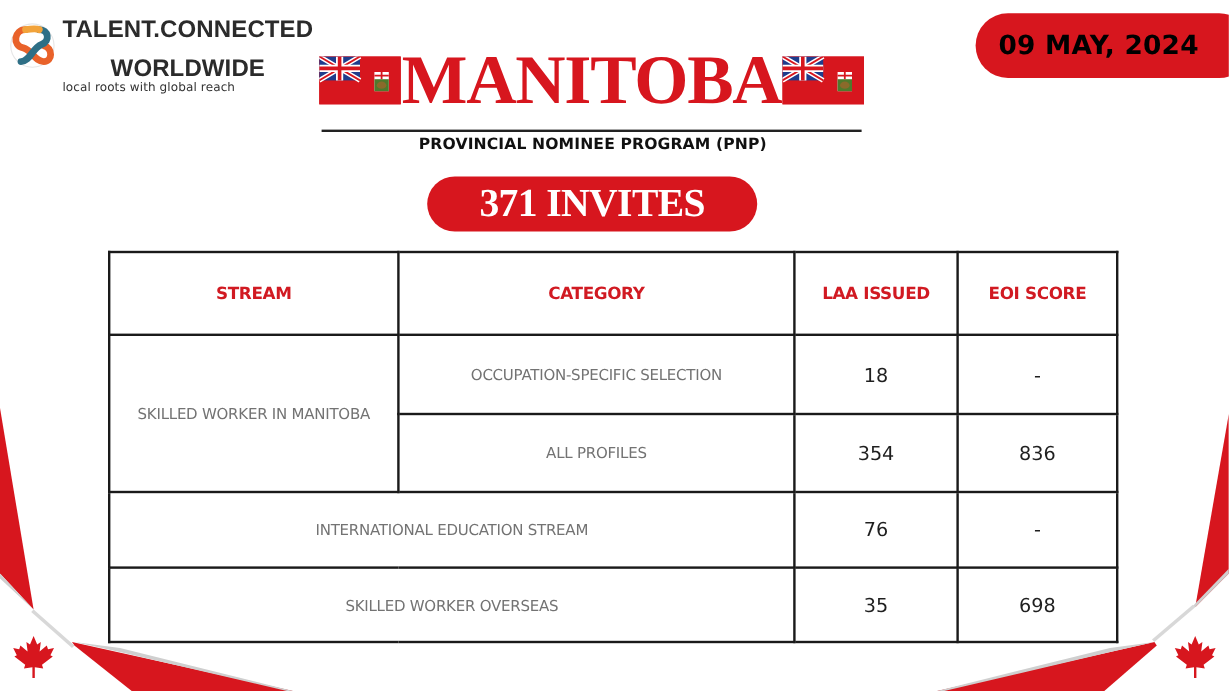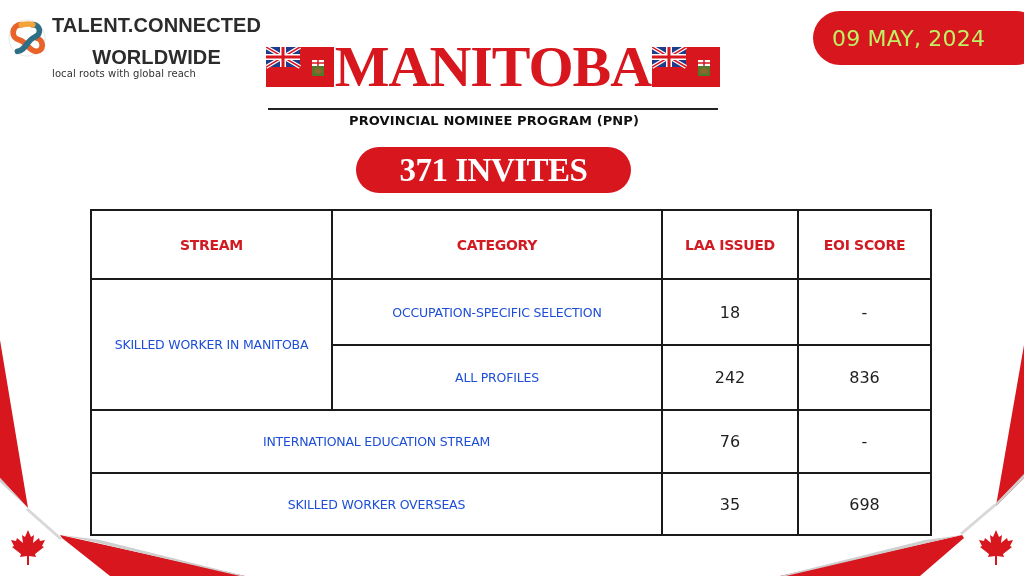--- a/index.html
+++ b/index.html
@@ -11,39 +11,39 @@
   
   .logo { position: absolute; left: 8px; top: 15px; display: flex; align-items: flex-start; }
   .logo-mark { width: 38px; height: 40px; margin-top: 3px; }
   .logo-text { margin-left: 6px; line-height: 1; }
   .logo-line1, .logo-line2 { font-family: "Liberation Sans", sans-serif; font-weight: bold; font-size: 20px; color: #2b2b2b; letter-spacing: 0.1px; display: block; }
   .logo-line2 { margin-top: 12px; text-align: center; }
   .logo-tag { font-family: "DejaVu Sans", sans-serif; font-size: 10px; color: #333; display: block; margin-top: 2px; letter-spacing: 0.1px; }
 
   
   .date-pill { position: absolute; left: 813px; top: 11px; width: 230px; height: 54px; background: #d7161e; border-radius: 27px; display: flex; align-items: center; padding-left: 19px; }
-  .date-text { color: #bef264; font-family: "DejaVu Sans", sans-serif; font-weight: normal; font-size: 22px; letter-spacing: 0.2px; }
+  .date-text { color: #000000; font-family: "DejaVu Sans", sans-serif; font-weight: bold; font-size: 22px; letter-spacing: 0.2px; }
 
   
   .title-row { position: absolute; left: 266px; top: 42px; width: 454px; height: 50px; display: flex; align-items: center; justify-content: space-between; }
   .flag { width: 68px; height: 40px; position: relative; background: #d7161e; overflow: hidden; }
   .title-text { font-family: Liberation Serif, serif; font-weight: bold; font-size: 58px; color: #d7161e; letter-spacing: -1px; line-height: 1; }
 
   .title-rule { position: absolute; left: 268px; top: 108px; width: 450px; height: 2px; background: #222; }
   .subtitle { position: absolute; left: 266px; top: 113px; width: 456px; text-align: center; font-family: "DejaVu Sans", sans-serif; font-weight: bold; font-size: 13px; color: #111; letter-spacing: 0.1px; }
 
   .invites-pill { position: absolute; left: 356px; top: 147px; width: 275px; height: 46px; background: #d7161e; border-radius: 23px; display: flex; align-items: center; justify-content: center; }
   .invites-text { color: #fff; font-family: Liberation Serif, serif; font-weight: bold; font-size: 33px; letter-spacing: -0.5px; }
 
   
   .table-wrap { position: absolute; left: 90px; top: 209px; width: 699px; height: 327px; }
   table { width: 100%; height: 100%; border-collapse: collapse; table-layout: fixed; background: #fff; }
   td, th { border: 2px solid #1a1a1a; text-align: center; vertical-align: middle; font-family: "DejaVu Sans", sans-serif; }
   th { color: #d11a22; font-weight: bold; font-size: 14px; letter-spacing: -0.3px; height: 69px; }
-  td.txt { font-size: 12.5px; color: #1d4ed8; letter-spacing: -0.2px; }
+  td.txt { font-size: 12.5px; color: #737373; letter-spacing: -0.2px; }
   td.num { font-size: 16px; color: #1f1f1f; margin-left: 20px; }
   tr.r1 td { height: 66px; }
   tr.r2 td { height: 65px; }
   tr.r3 td { height: 63px; }
   tr.r4 td { height: 62px; }
 </style>
 </head>
 <body>
 
 <svg class="decor" width="1024" height="576" viewBox="0 0 1024 576">
@@ -139,21 +139,21 @@
     </thead>
     <tbody>
       <tr class="r1">
         <td class="txt" rowspan="2">SKILLED WORKER IN MANITOBA</td>
         <td class="txt">OCCUPATION-SPECIFIC SELECTION</td>
         <td class="num">18</td>
         <td class="num">-</td>
       </tr>
       <tr class="r2">
         <td class="txt">ALL PROFILES</td>
-        <td class="num">242</td>
+        <td class="num">354</td>
         <td class="num">836</td>
       </tr>
       <tr class="r3">
         <td class="txt" colspan="2">INTERNATIONAL EDUCATION STREAM</td>
         <td class="num">76</td>
         <td class="num">-</td>
       </tr>
       <tr class="r4">
         <td class="txt" colspan="2">SKILLED WORKER OVERSEAS</td>
         <td class="num">35</td>

